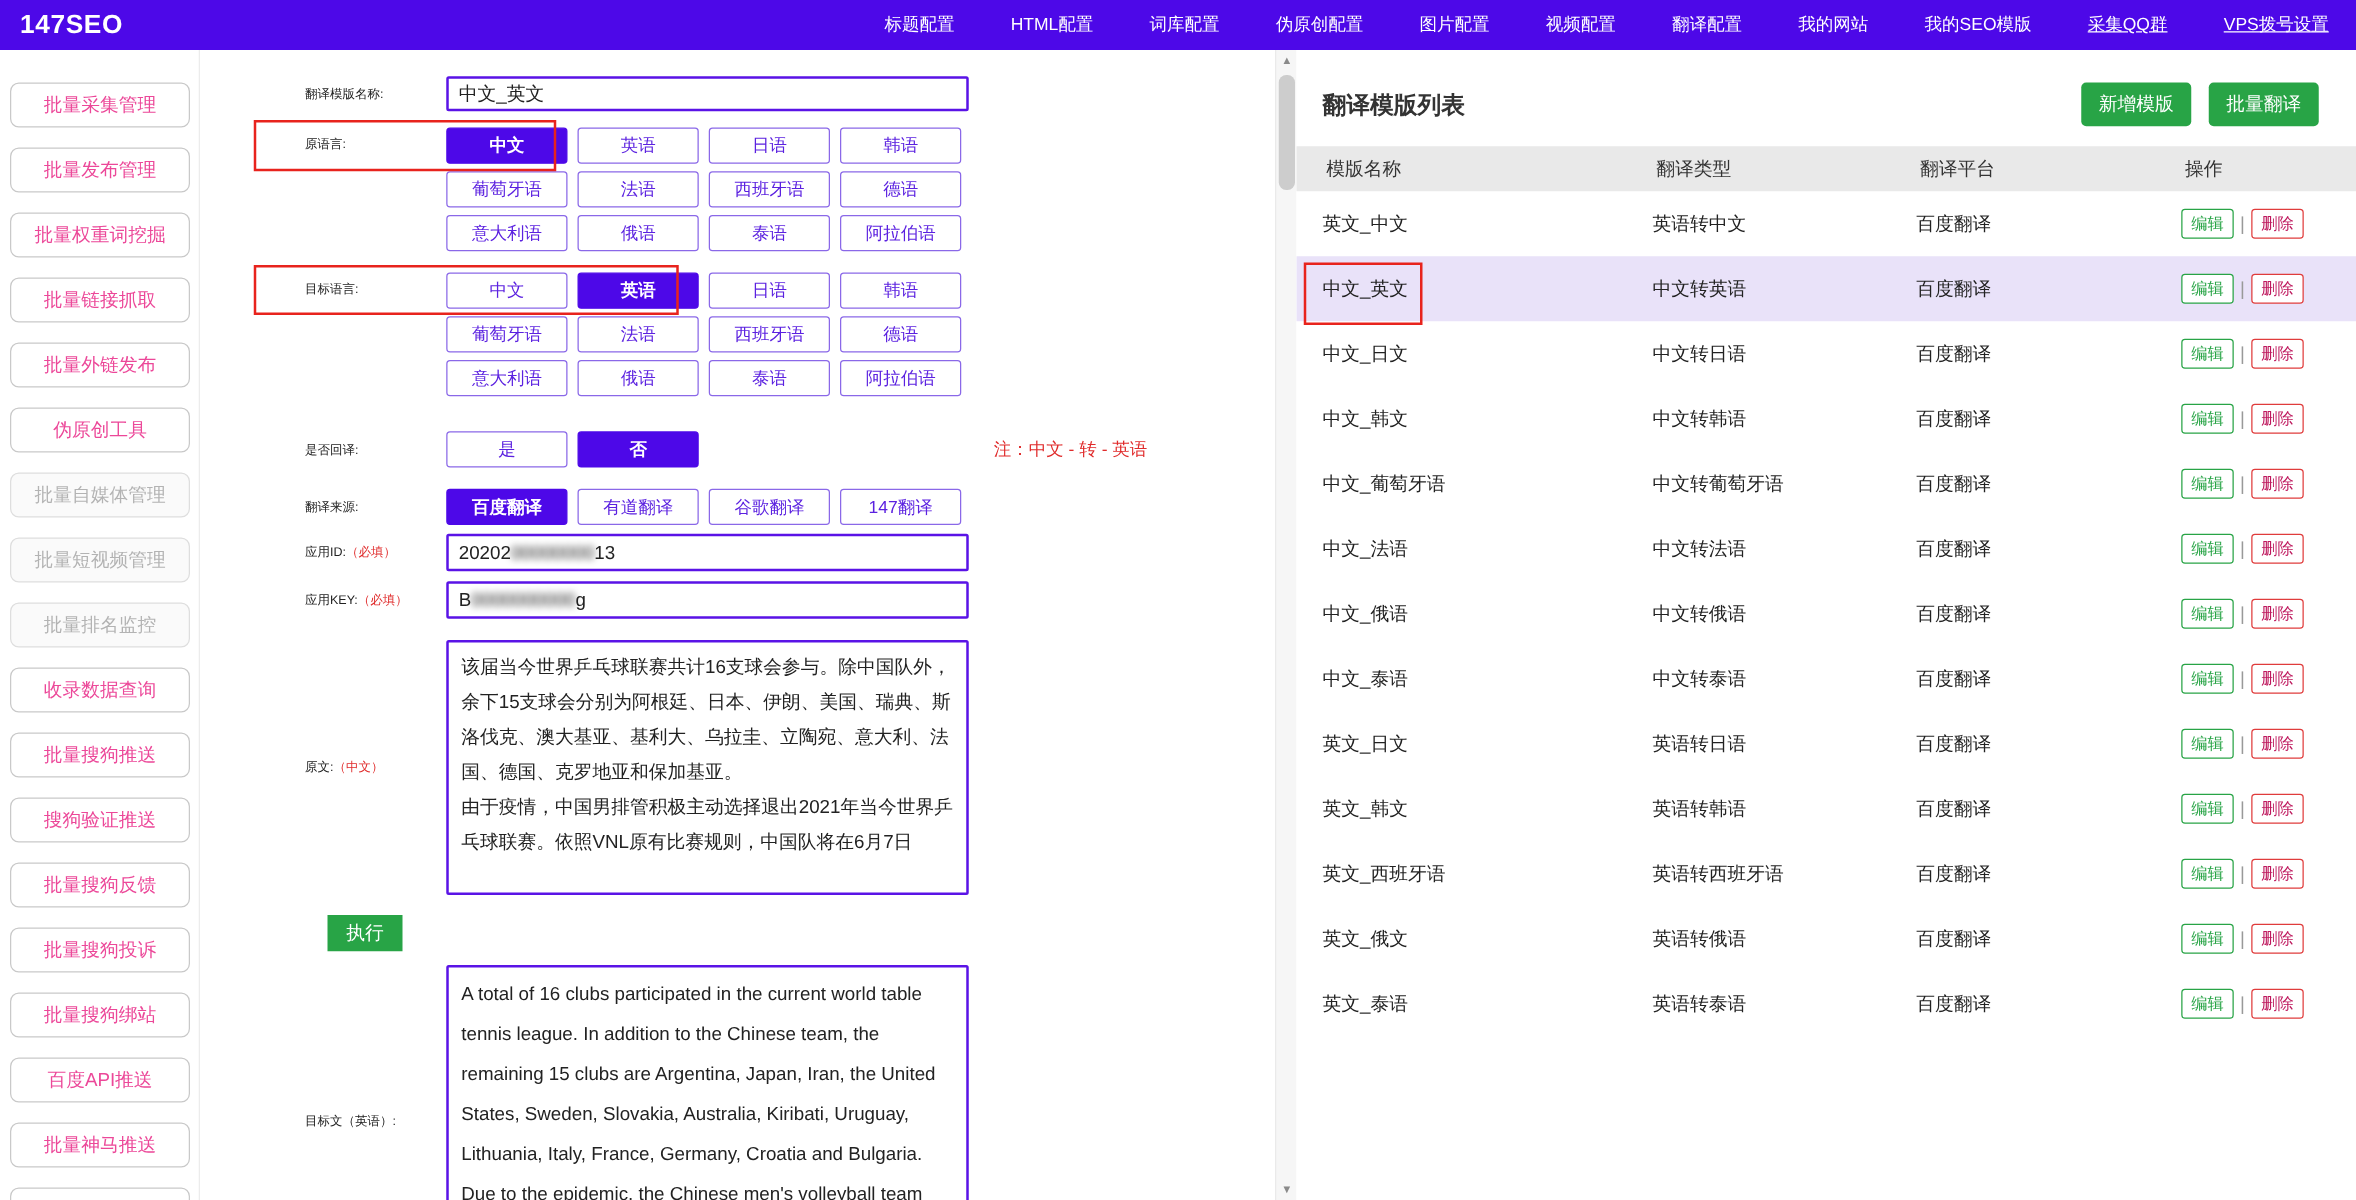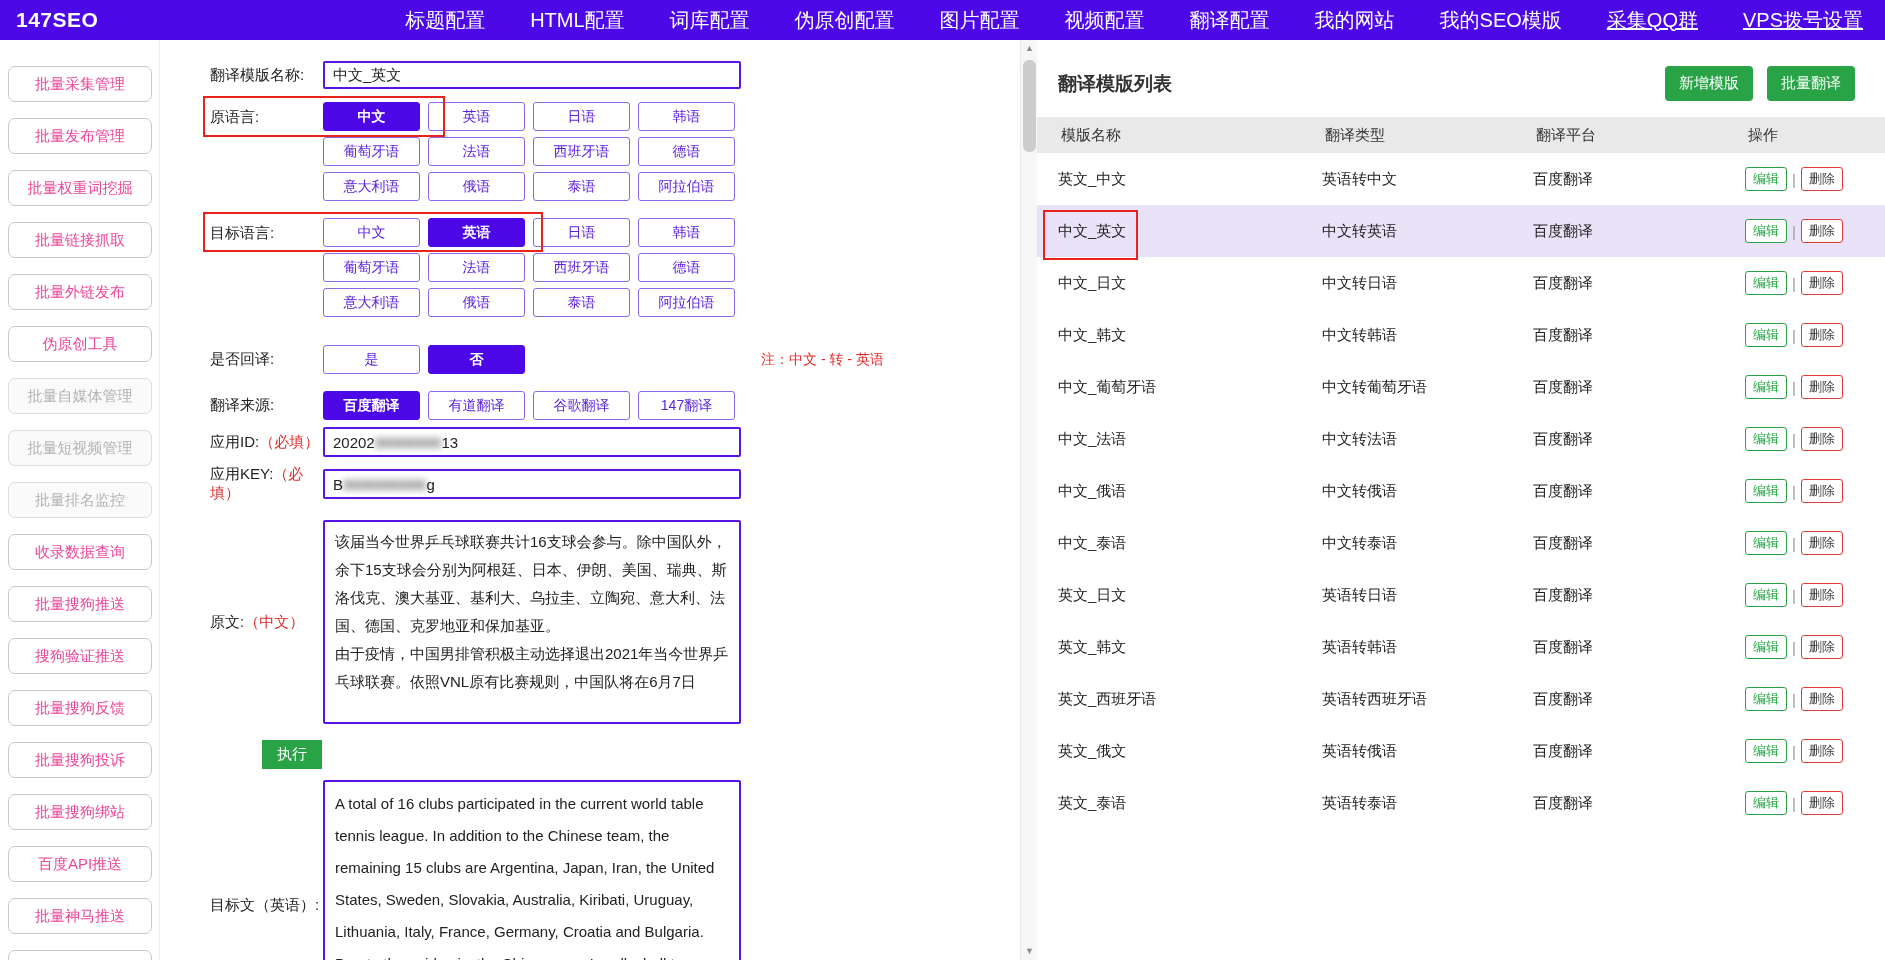--- a/index.html
+++ b/index.html
@@ -4,38 +4,38 @@
 <style>
   * { margin:0; padding:0; box-sizing:border-box; }
   html,body { width:1885px; height:960px; overflow:hidden; }
   body { font-family:"Liberation Sans","DejaVu Sans",sans-serif; background:#fff; color:#222; position:relative; }
 
   
   .topnav { position:absolute; left:0; top:0; width:1885px; height:40px; background:#4d08e8;
             display:flex; align-items:center; padding:0 22px 0 16px; z-index:5; }
   .logo { color:#fff; font-size:21px; font-weight:bold; letter-spacing:.5px; }
   .nav-items { margin-left:auto; display:flex; gap:45px; }
-  .nav-item { color:#fff; font-size:20px; cursor:pointer; white-space:nowrap; }
+  .nav-item { color:#fff; font-size:14px; cursor:pointer; white-space:nowrap; }
   .nav-item.underlined { text-decoration:underline; }
 
   
   .sidebar { position:absolute; left:0; top:40px; width:160px; height:920px; background:#fff;
              border-right:1px solid #ececec; padding:26px 8px 0; overflow:hidden; }
   .side-btn { display:block; width:144px; height:36px; margin:0 auto 16px; background:#fff;
               border:1px solid #c9c9c9; border-radius:7px; font-size:15px; color:#ec4899;
               cursor:pointer; font-family:inherit; white-space:nowrap; }
   .side-btn.disabled { color:#b3b3b3; background:#fafafa; border-color:#dedede; cursor:default; }
   .side-btn.partial { margin-bottom:0; }
 
   
   .form-panel { position:absolute; left:160px; top:40px; width:860px; height:920px; background:#fff;
                 overflow:hidden; padding-top:21px; }
   .frow { display:flex; align-items:center; }
   .frow.top { align-items:flex-start; }
-  .flabel { width:113px; margin-left:50px; flex-shrink:0; font-size:15px; color:#222; }
+  .flabel { width:113px; margin-left:84px; flex-shrink:0; font-size:10px; color:#222; }
   .frow.top .flabel { padding-top:6px; }
   .req { color:#e02b2b; }
   .txt-input { width:418px; height:28px; border:2px solid #5a13e6; border-radius:2px;
                font-size:15px; padding:0 8px; font-family:inherit; color:#222; background:#fff; }
   .faux { display:flex; align-items:center; height:30px; }
   .blur { filter:blur(3px); }
   .opt-grid { display:grid; grid-template-columns:repeat(4,97px); gap:6px 8px; }
   .opt-btn { height:29px; border:1px solid #8a68e8; color:#5b21e0; background:#fff; border-radius:3px;
              font-size:14px; cursor:pointer; font-family:inherit; padding:0; white-space:nowrap; }
   .opt-btn.selected { background:#4d08e8; border-color:#4d08e8; color:#fff; font-weight:bold; }
@@ -72,21 +72,21 @@
   .ttable { margin-top:16px; }
   .thead, .trow { display:grid; grid-template-columns:264px 211px 212px 1fr; align-items:center;
                   padding-left:21px; }
   .thead { height:36px; background:#e9e9e9; font-size:15px; color:#333;padding-left:24px; }
   .trow { height:52px; font-size:15px; color:#222; }
   .trow.highlight { background:#e9e2f9; }
   .cell.actions { display:flex; align-items:center; }
   .mini-btn { font-family:inherit; font-size:13px; padding:2px 7px; border-radius:3px; background:#fff;
               cursor:pointer; white-space:nowrap; }
   .mini-btn.edit { border:1px solid #28a446; color:#28a446; }
-  .mini-btn.del { border:1px solid #e03c3c; color:#404040; }
+  .mini-btn.del { border:1px solid #e03c3c; color:#be185d; }
   .sep { color:#999; margin:0 5px; }
 
   
   .anno { position:absolute; border:2px solid #e8231d; z-index:20; pointer-events:none; background:transparent; }
 </style>
 </head>
 <body>
 
 <div class="topnav">
   <div class="logo">147SEO</div>

